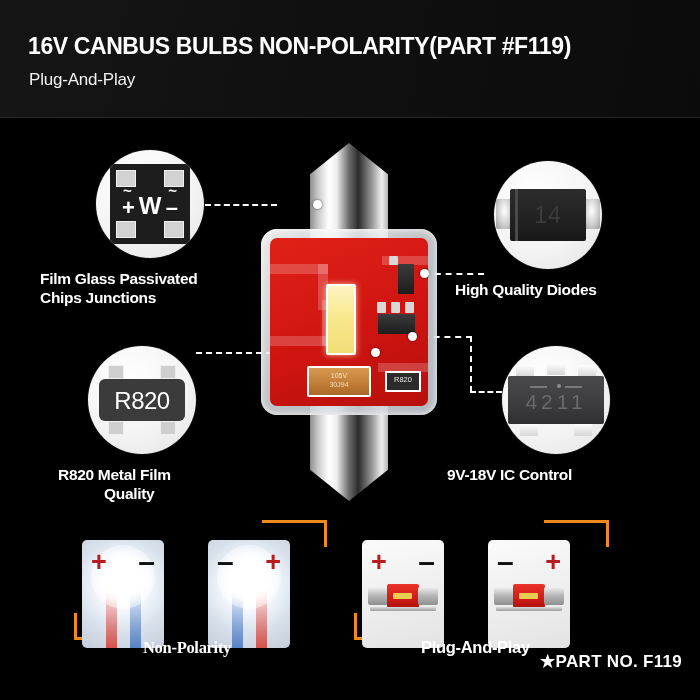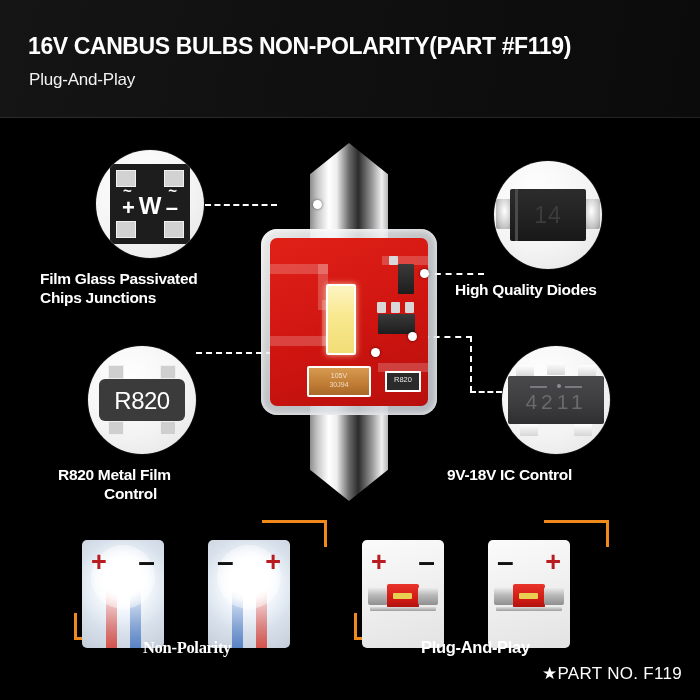--- a/index.html
+++ b/index.html
@@ -397,25 +397,26 @@
     white-space: nowrap;
   }
   .bracket {
     position: absolute;
     border-color: #f08a1c;
     border-style: solid;
     border-width: 0;
   }
   .footer-part {
     position: absolute;
-    right: 18px; bottom: 16px;
+    right: 18px; bottom: 28px;
     color: #ffffff;
     font-size: 17px;
     letter-spacing: 0.3px;
     white-space: nowrap;
+    font-weight: bold;
   }
 </style>
 </head>
 <body>
 
 <div id="page">
 
   <div class="header">
     <div class="title">16V CANBUS BULBS NON-POLARITY(PART #F119)</div>
     <div class="subtitle">Plug-And-Play</div>
@@ -502,21 +503,21 @@
     <div class="circle">
       <div class="res-term t1"></div>
         <div class="res-term t2"></div>
       <div class="res-term b1"></div>
         <div class="res-term b2"></div>
       <div class="res-body">
         <div class="res-text">R820</div>
       </div>
     </div>
     <div class="cap-label" style="left:-30px; top:120px;">R820 Metal Film</div>
-    <div class="cap-label" style="left:16px; top:139px;">Control</div>
+    <div class="cap-label" style="left:16px; top:139px;">Quality</div>
   </div>
 
   <div class="callout" style="left:502px; top:346px;">
     <div class="circle">
       <div class="ic-pin tp1"></div>
         <div class="ic-pin tp2"></div>
         <div class="ic-pin tp3"></div>
       <div class="ic-pin bt1"></div>
         <div class="ic-pin bt2"></div>
       <div class="ic-body">

